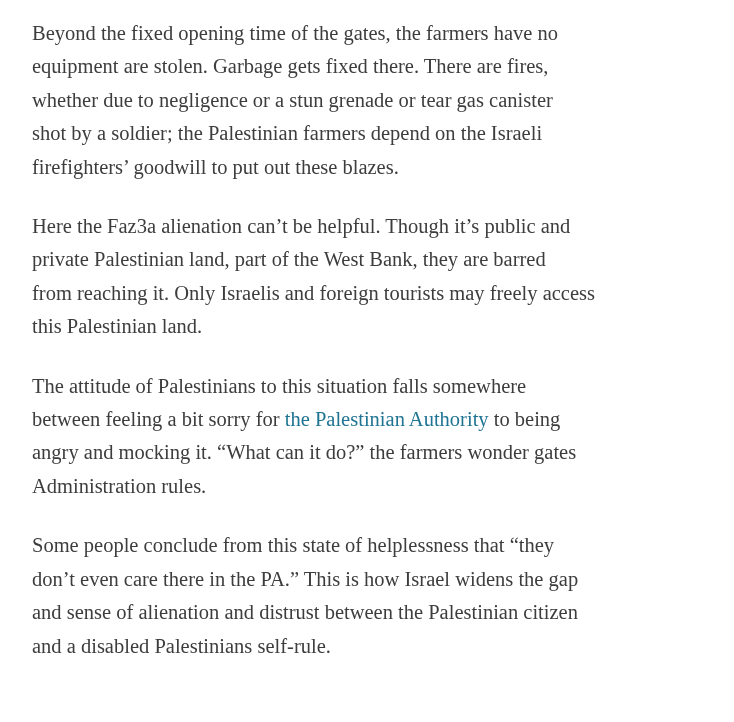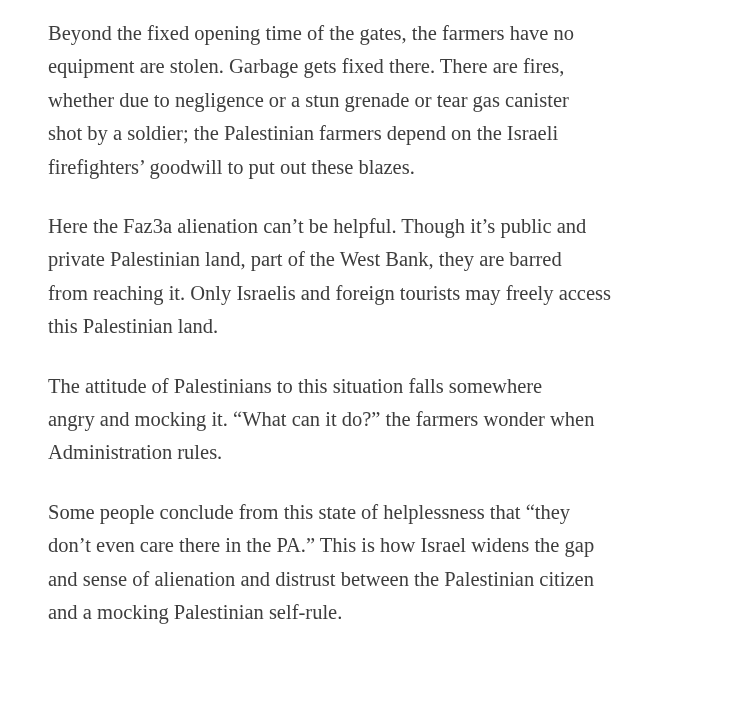--- a/index.html
+++ b/index.html
@@ -15,21 +15,21 @@
   .article {
     box-sizing: border-box;
     padding: 17px 10px 0 32px;
     font-family: "Liberation Serif", "DejaVu Serif", serif;
     font-size: 20.5px;
     line-height: 33.4px;
     color: #3d3d3d;
     -webkit-font-smoothing: antialiased;
   }
   .article p {
-    margin: 0 0 26px 16px;
+    margin: 0 0 26px 0;
   }
   .line {
     display: block;
     white-space: nowrap;
   }
   a.inline-link {
     color: #207493;
     text-decoration: none;
     cursor: pointer;
   }
@@ -47,23 +47,24 @@
         <span class="line"><span>firefighters’ goodwill to put out these blazes.</span></span>
       </p>
       <p>
         <span class="line"><span>Here the Faz3a alienation can’t be helpful. Though it’s public and</span></span>
         <span class="line"><span>private Palestinian land, part of the West Bank, they are barred</span></span>
         <span class="line"><span>from reaching it. Only Israelis and foreign tourists may freely access</span></span>
         <span class="line"><span>this Palestinian land.</span></span>
       </p>
       <p>
         <span class="line"><span>The attitude of Palestinians to this situation falls somewhere</span></span>
-        <span class="line"><span>angry and mocking it. “What can it do?” the farmers wonder when</span></span>
+        <span class="line"><span>between feeling a bit sorry for </span><a class="inline-link" href="#">the Palestinian Authority</a><span> to being</span></span>
+        <span class="line"><span>angry and mocking it. “What can it do?” the farmers wonder gates</span></span>
         <span class="line"><span>Administration rules.</span></span>
       </p>
       <p>
         <span class="line"><span>Some people conclude from this state of helplessness that “they</span></span>
         <span class="line"><span>don’t even care there in the PA.” This is how Israel widens the gap</span></span>
         <span class="line"><span>and sense of alienation and distrust between the Palestinian citizen</span></span>
-        <span class="line"><span>and a mocking Palestinian self-rule.</span></span>
+        <span class="line"><span>and a disabled Palestinians self-rule.</span></span>
       </p>
     </div>
 </main>
 
 </body></html>

